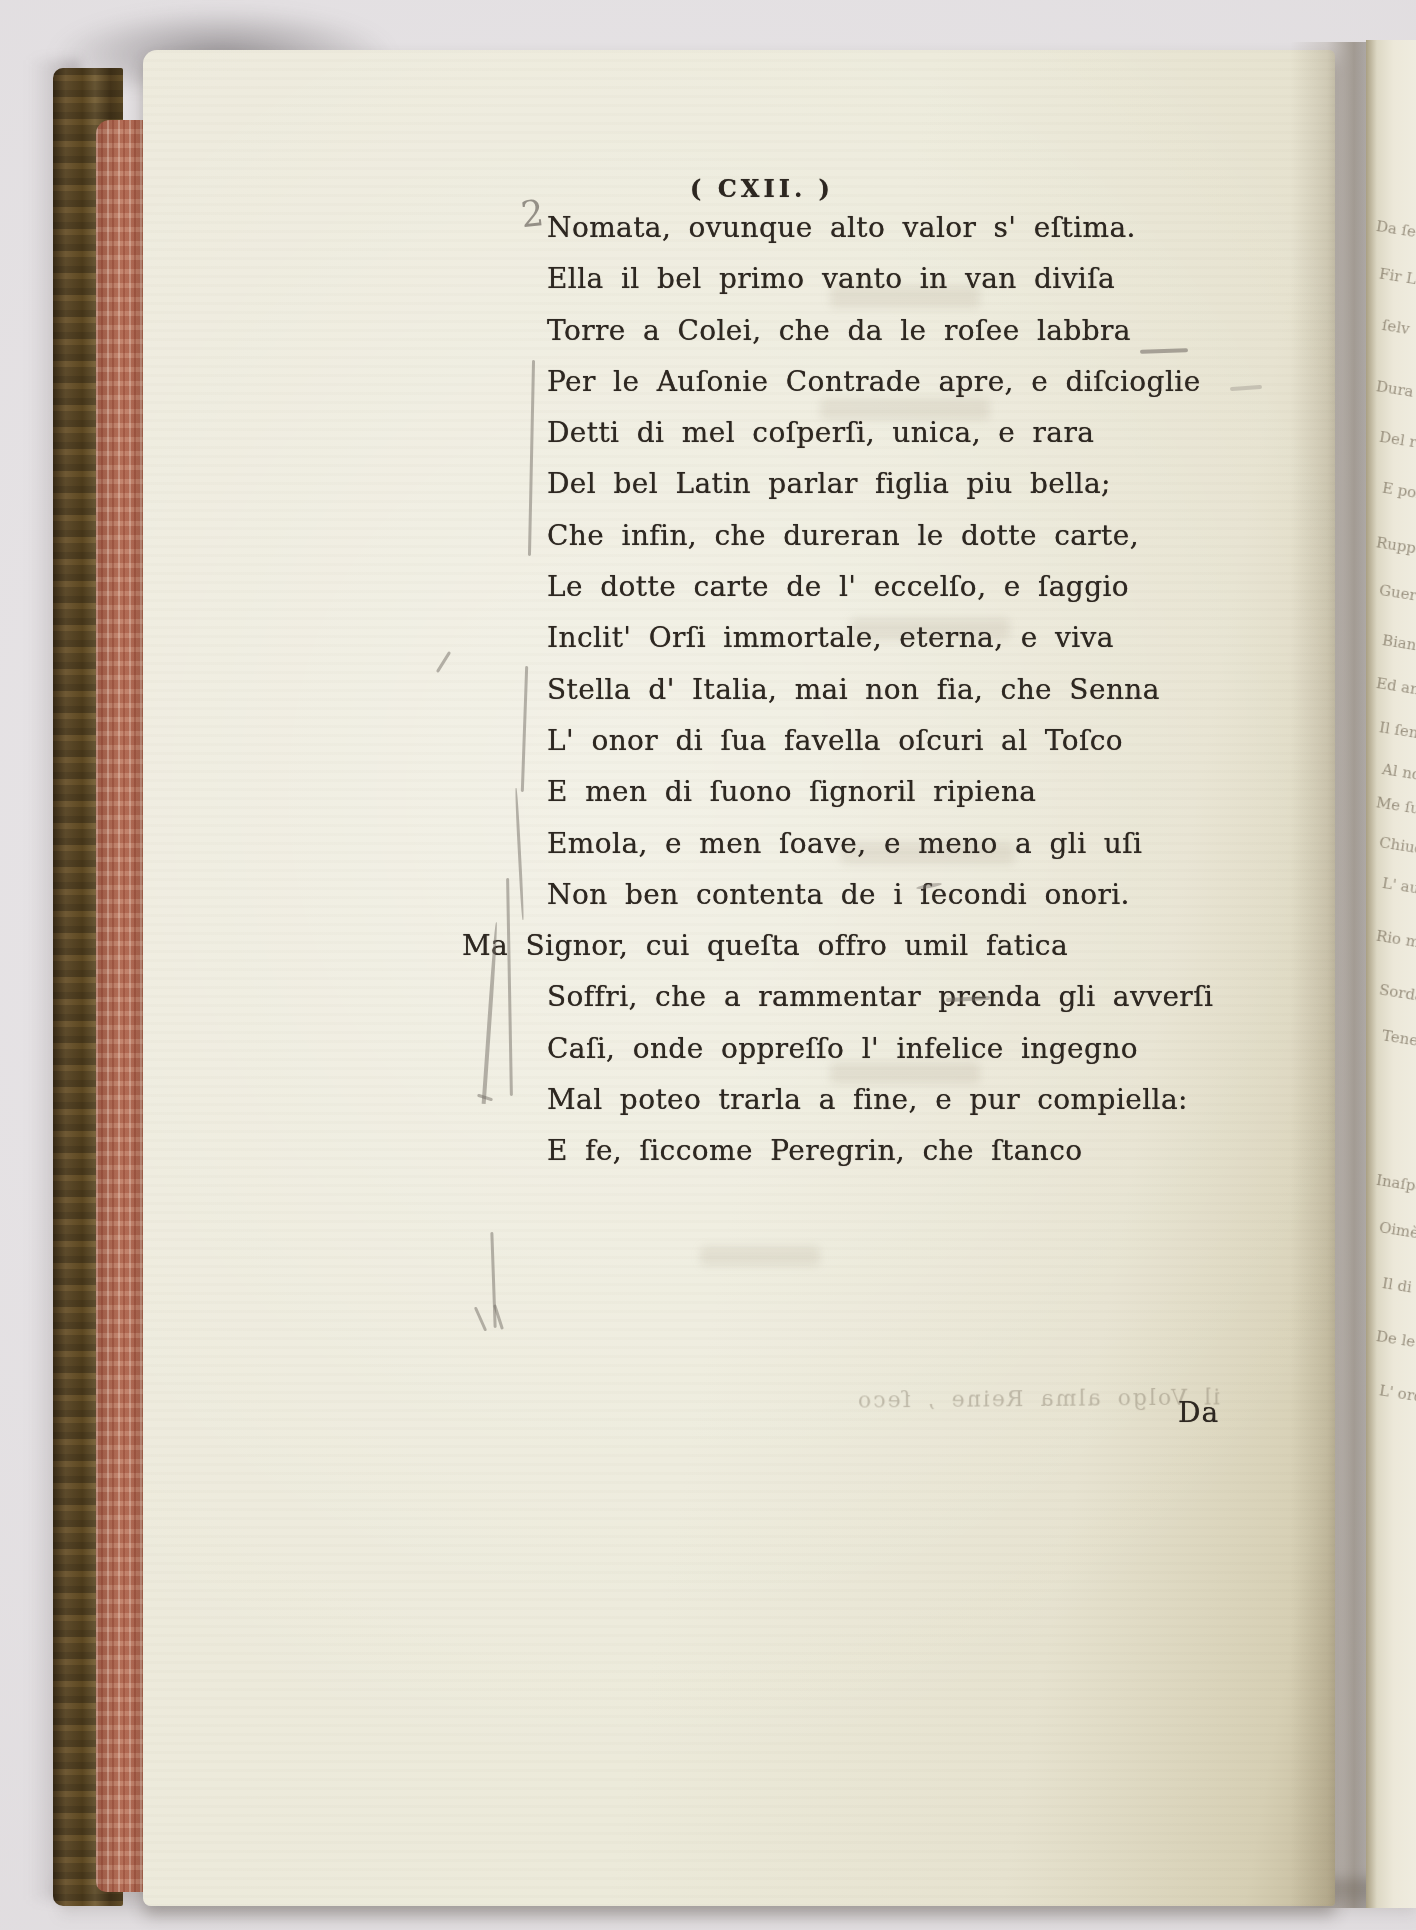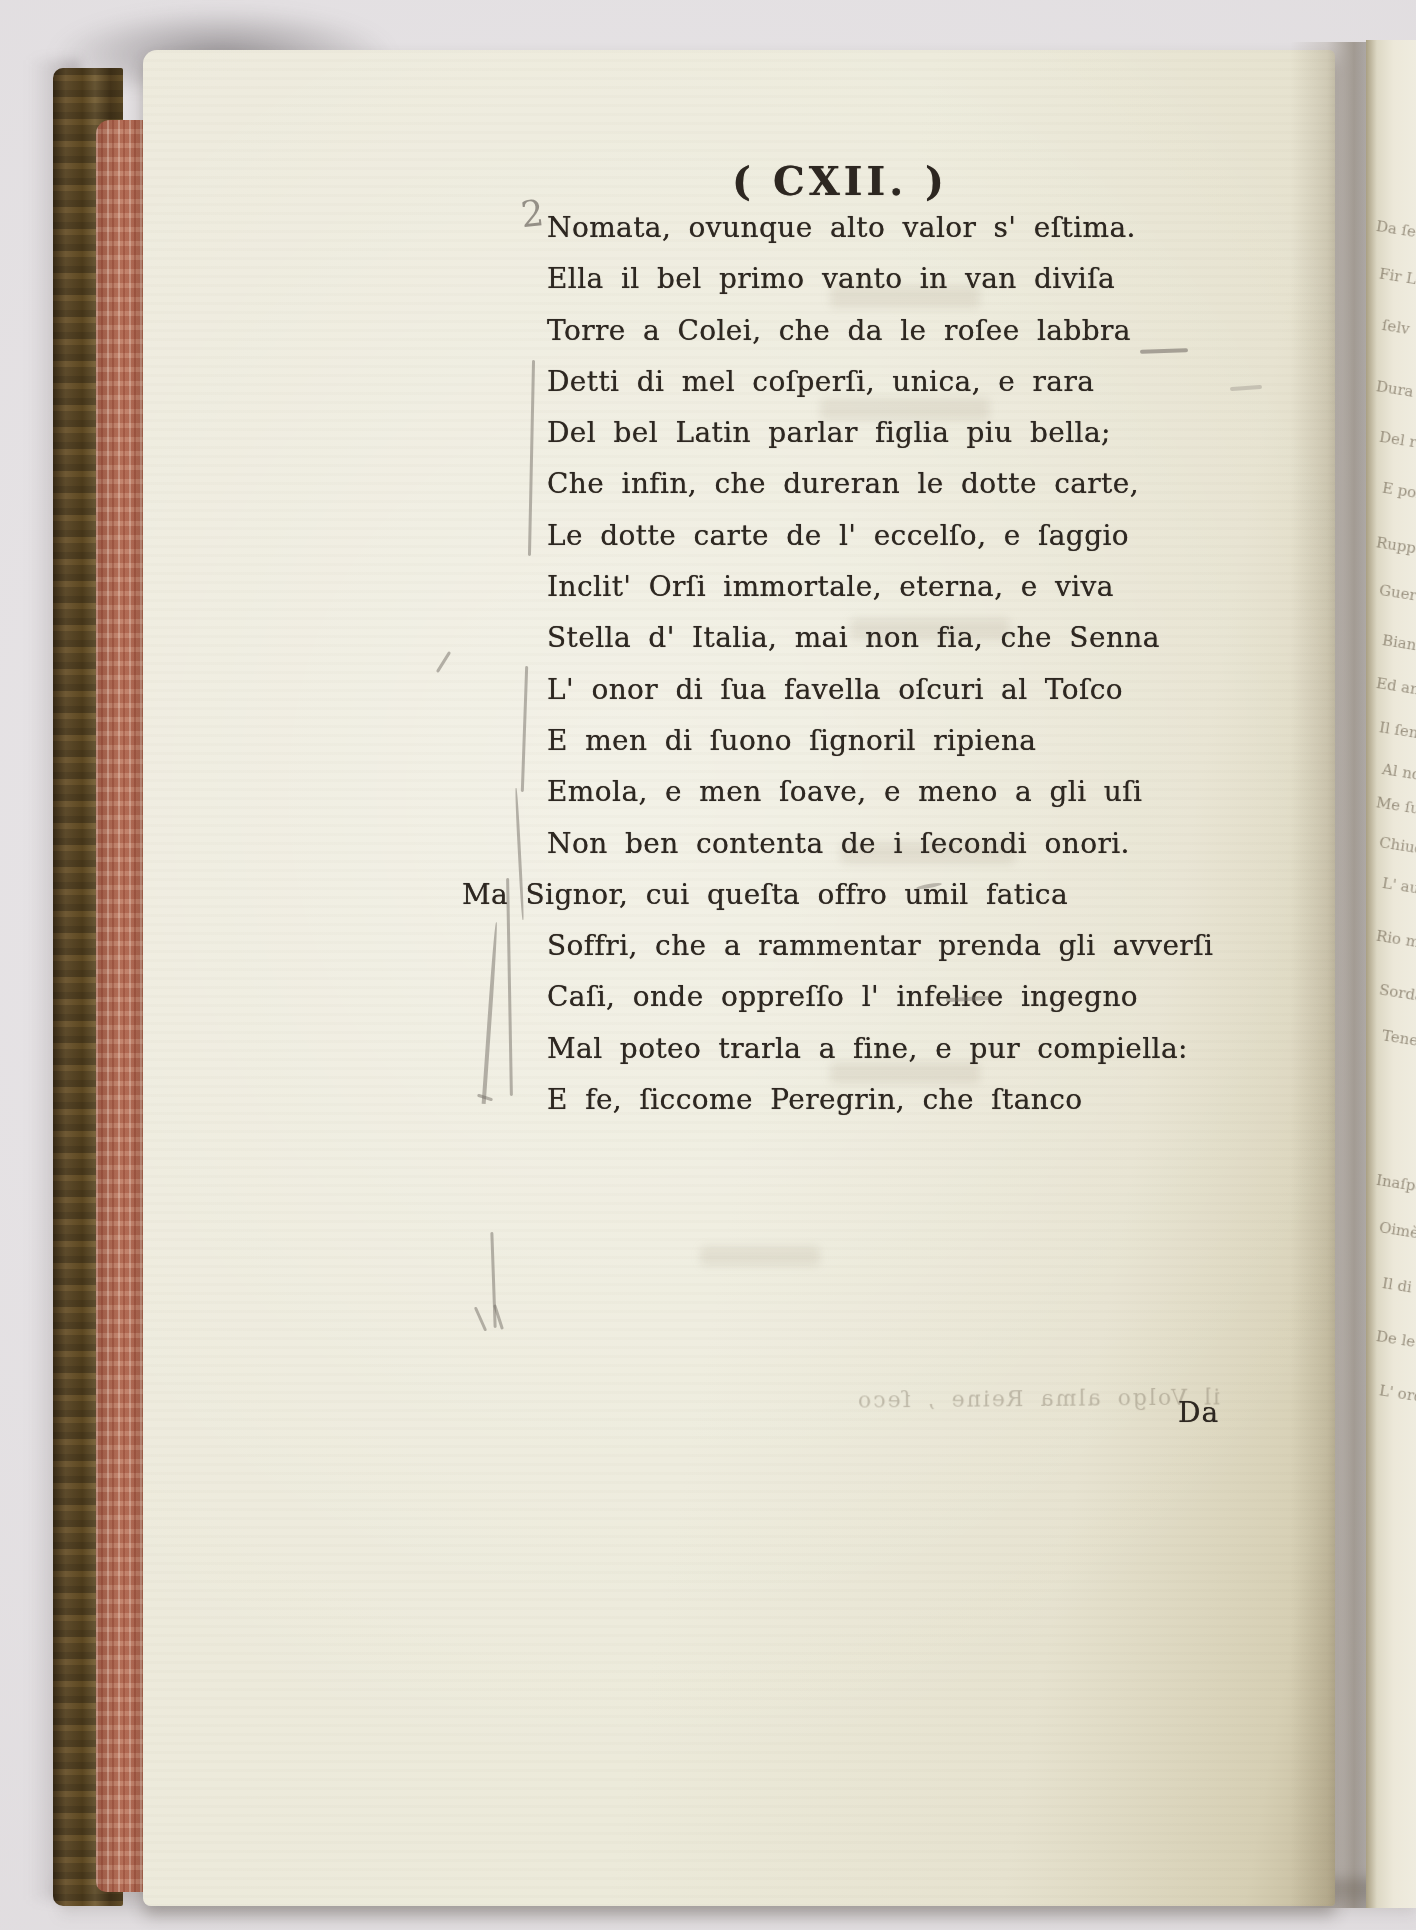--- a/index.html
+++ b/index.html
@@ -53,22 +53,22 @@
   
   .gutter{position:absolute;left:1290px;top:42px;width:82px;height:1866px;
      background:linear-gradient(90deg, rgba(90,75,48,0) 0%, rgba(95,80,52,0.16) 45%, rgba(72,59,36,0.42) 78%, rgba(45,36,20,0.30) 92%, rgba(45,36,20,0.12) 100%);}
 
   
   .next-page{position:absolute;left:1366px;top:40px;width:50px;height:1868px;
      background:linear-gradient(90deg,#a99f83 0%,#ddd8c4 22%,#ece8d9 55%,#efecdf 100%);}
 
   
   .print{color:#2d2721;text-shadow:0 0 0.7px rgba(45,38,30,0.75);}
-  .page-header{position:absolute;left:690px;top:157px;width:300px;text-align:center;
-     font-size:40px;letter-spacing:4px;font-weight:bold;}
+  .page-header{position:absolute;left:690px;top:174px;width:300px;text-align:left;
+     font-size:24px;letter-spacing:4px;font-weight:bold;}
   .poem{position:absolute;left:462px;top:202px;width:640px;}
   .poem .line{height:51.3px;line-height:51.3px;white-space:nowrap;
      font-size:28px;letter-spacing:0.4px;word-spacing:8px;padding-left:85px;}
   .poem .line.outdent{padding-left:0;}
   .catchword{position:absolute;left:1178px;top:1396px;font-size:28px;letter-spacing:1px;}
   .pencil-2{position:absolute;left:521px;top:196px;font-size:36px;line-height:36px;
      font-family:"DejaVu Serif",serif;transform:rotate(-6deg);color:rgba(110,104,97,0.7);}
   .pmark{position:absolute;background:rgba(115,109,101,0.5);border-radius:2px;}
   .pm-l4l7{left:530px;top:360px;width:3px;height:196px;transform:rotate(1.2deg);}
   .pm-l9tick{left:442px;top:650px;width:3px;height:24px;transform:rotate(32deg);}
@@ -118,20 +118,21 @@
   <div class="ghost-smudge" style="left:840px;top:842px;width:175px;height:22px;"></div>
   <div class="ghost-smudge" style="left:830px;top:1062px;width:150px;height:22px;"></div>
   <div class="ghost-smudge" style="left:700px;top:1246px;width:120px;height:20px;"></div>
   <div class="ghost-line">il Volgo alma Reine , ſeco</div>
 
   <div class="page-header print">( CXII. )</div>
   <div class="poem print">
       <div class="line">Nomata, ovunque alto valor s' eſtima.</div>
       <div class="line">Ella il bel primo vanto in van diviſa</div>
       <div class="line">Torre a Colei, che da le roſee labbra</div>
+      <div class="line">Per le Auſonie Contrade apre, e diſcioglie</div>
       <div class="line">Detti di mel coſperſi, unica, e rara</div>
       <div class="line">Del bel Latin parlar figlia piu bella;</div>
       <div class="line">Che infin, che dureran le dotte carte,</div>
       <div class="line">Le dotte carte de l' eccelſo, e ſaggio</div>
       <div class="line">Inclit' Orſi immortale, eterna, e viva</div>
       <div class="line">Stella d' Italia, mai non fia, che Senna</div>
       <div class="line">L' onor di ſua favella oſcuri al Toſco</div>
       <div class="line">E men di ſuono ſignoril ripiena</div>
       <div class="line">Emola, e men ſoave, e meno a gli uſi</div>
       <div class="line">Non ben contenta de i ſecondi onori.</div>

